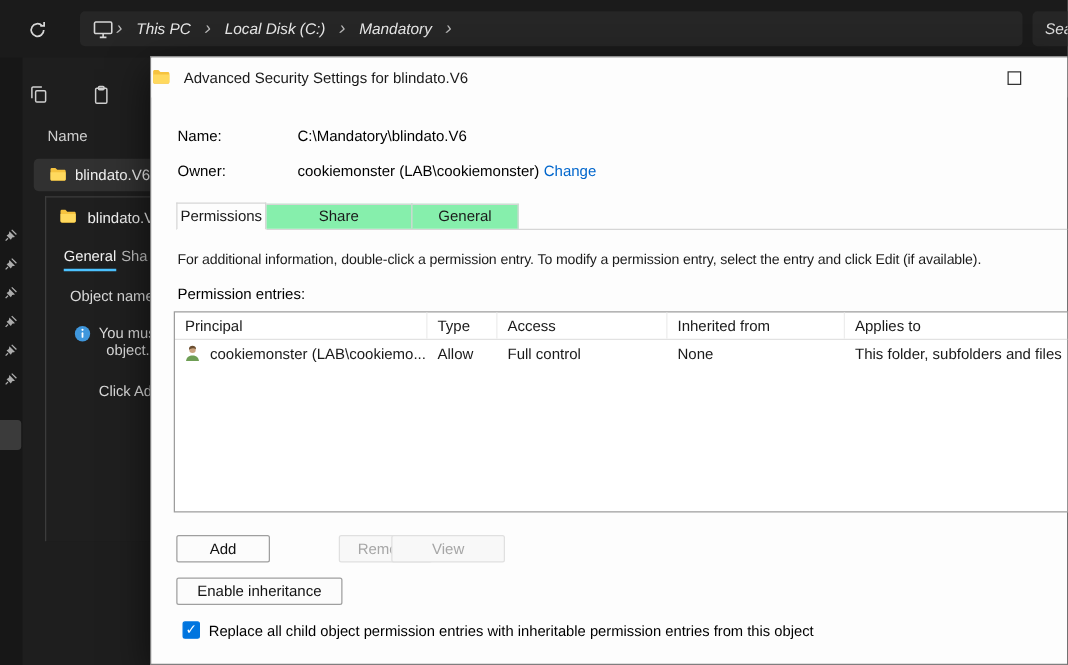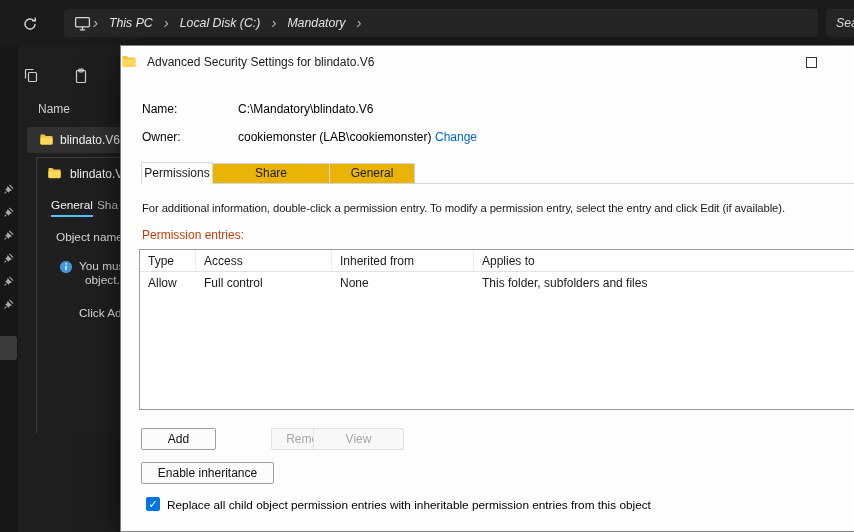--- a/index.html
+++ b/index.html
@@ -54,28 +54,28 @@
   .titlebar .t { font-size:12px; color:#1a1a1a; white-space:nowrap; }
   .maxbtn { position:absolute; left:685px; top:11px; width:11px; height:11px;
     border:1px solid #333; background:transparent; }
 
   .flabel { position:absolute; font-size:12px; color:#000; white-space:nowrap; }
   .link { color:#0066cc; cursor:pointer; }
 
   .tabstrip { position:absolute; left:20px; top:116px; width:714px; height:22px;
     border-bottom:1px solid #d6d6d6; display:flex; align-items:flex-end; }
   .tab { height:20px; line-height:19px; text-align:center; font-size:12px; color:#1a1a1a;
-    background:#eab308; border:1px solid #d6d6d6; border-bottom:none; margin-right:-1px; }
+    background:#86efac; border:1px solid #d6d6d6; border-bottom:none; margin-right:-1px; }
   .tab.w0{width:72px} .tab.w1{width:118px} .tab.w2{width:86px} .tab.w3{width:98px}
   .tab.active { background:#fdfdfd; height:22px; line-height:21px; position:relative; z-index:2;
     margin-bottom:-1px; border-bottom:1px solid #fdfdfd; }
 
   .desc { position:absolute; left:21px; top:156px; width:712px; font-size:11.3px;
     color:#1a1a1a; white-space:nowrap; overflow:hidden; letter-spacing:-0.1px; }
-  .entries { position:absolute; left:21px; top:182px; font-size:12px; color:#c2410c; }
+  .entries { position:absolute; left:21px; top:182px; font-size:12px; color:#000000; }
 
   .ptable { position:absolute; left:18px; top:203px; right:-2px; height:161px;
     background:#fff; border:1px solid #9d9d9d; }
   .thead { display:flex; height:22px; border-bottom:1px solid #e2e2e2; }
   .th { font-size:12px; color:#1a1a1a; padding:4px 0 0 8px; border-right:1px solid #ededed;
     white-space:nowrap; overflow:hidden; }
   .trow { display:flex; height:22px; align-items:center; }
   .td { font-size:12px; color:#1a1a1a; padding-left:8px; white-space:nowrap; overflow:hidden; }
   .c0{width:202px} .c1{width:56px} .c2{width:136px} .c3{width:142px} .c4{flex:1}
   .td.c0 { display:flex; align-items:center; gap:6px; padding-left:6px; text-overflow:ellipsis; }
@@ -213,26 +213,35 @@
       <div class="tab w0 active">Permissions</div>
       <div class="tab w1">Share</div>
       <div class="tab w2">General</div>
     </div>
 
     <div class="desc">For additional information, double-click a permission entry. To modify a permission entry, select the entry and click Edit (if available).</div>
     <div class="entries">Permission entries:</div>
 
     <div class="ptable">
       <div class="thead">
+        <div class="th c0">Principal</div>
         <div class="th c1">Type</div>
         <div class="th c2">Access</div>
         <div class="th c3">Inherited from</div>
         <div class="th c4">Applies to</div>
       </div>
       <div class="trow">
+        <div class="td c0">
+          <svg width="16" height="16" viewBox="0 0 16 16" style="flex:0 0 auto">
+              <circle cx="8" cy="4.8" r="2.6" fill="#caa27e"></circle>
+              <path d="M8 1.6c-1.6 0-2.8 1-2.8 2.4 0 .3 0 .5.1.7C6 4.4 7 3.6 8.4 3.6c.9 0 1.7.3 2.2.8.1-.2.1-.4.1-.8C10.7 2.5 9.6 1.6 8 1.6z" fill="#6b4e31"></path>
+              <path d="M2.8 13.8c.4-3 2.6-4.4 5.2-4.4s4.8 1.4 5.2 4.4z" fill="#6f9e55"></path>
+            </svg>
+          <span style="overflow:hidden;text-overflow:ellipsis;">cookiemonster (LAB\cookiemo...</span>
+        </div>
         <div class="td c1">Allow</div>
         <div class="td c2">Full control</div>
         <div class="td c3">None</div>
         <div class="td c4">This folder, subfolders and files</div>
       </div>
     </div>
 
     <div class="btn" style="left:20px;top:382px;width:75px;">Add</div>
     <div class="btn disabled" style="left:106px;top:382px;width:75px;margin-left:44px;">Remove</div>
     <div class="btn disabled" style="left:192px;top:382px;width:91px;">View</div>

